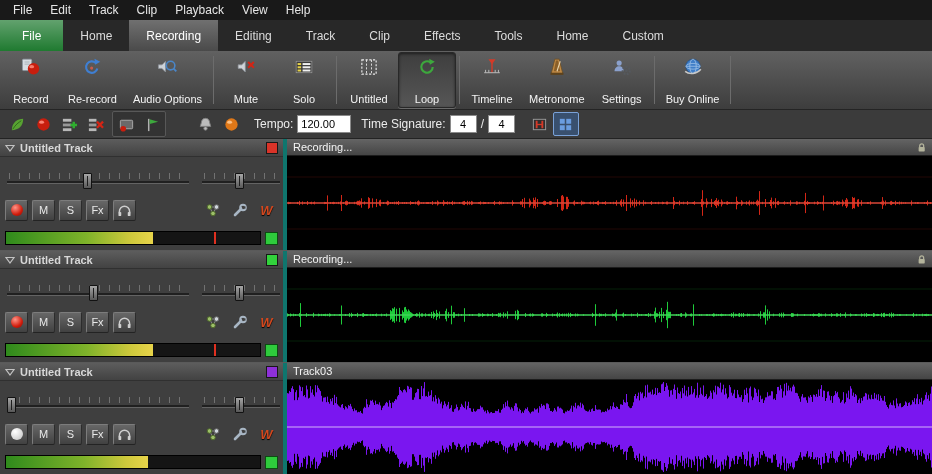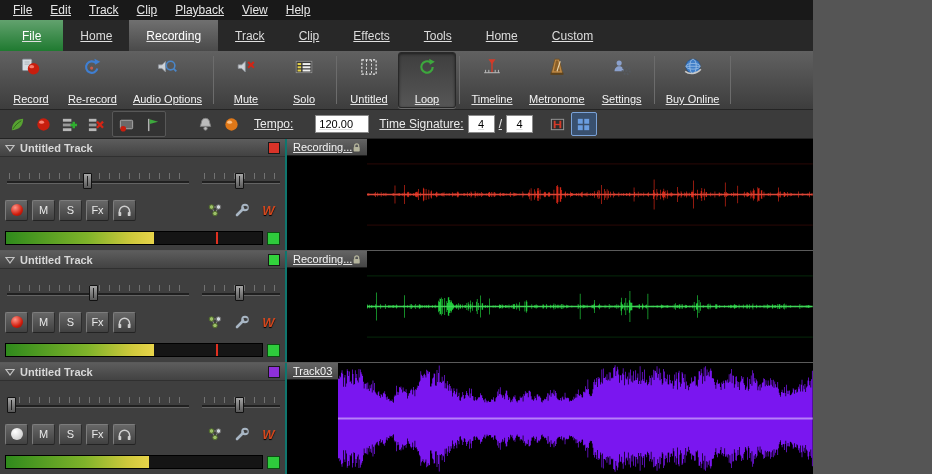--- a/index.html
+++ b/index.html
@@ -1,17 +1,17 @@
 <!DOCTYPE html>
 <html><head>
 <meta charset="utf-8">
 <style>
   *{margin:0;padding:0;box-sizing:border-box;}
   body{margin:0;background:#555;}
-  .app{width:813px;height:474px;background:#3a3a3a;font-family:"Liberation Sans","DejaVu Sans",sans-serif;color:#e0e0e0;position:relative;overflow:hidden;user-select:none;text-decoration:underline;}
+  .app{width:932px;height:474px;background:#3a3a3a;font-family:"Liberation Sans","DejaVu Sans",sans-serif;color:#e0e0e0;position:relative;overflow:hidden;user-select:none;}
 
   
   .menubar{height:20px;background:#191919;display:flex;align-items:center;padding-left:4px;}
   .menubar span{font-size:12px;color:#e6e6e6;padding:0 9px;cursor:default;}
 
   
   .tabbar{height:31px;background:#282828;display:flex;align-items:stretch;}
   .tab{display:flex;align-items:center;padding:0 17px;font-size:12px;color:#dcdcdc;cursor:pointer;}
   .tab.file{color:#fff;padding:0 22px;background:linear-gradient(180deg,#4aa655,#1f7a30);}
   .tab.active{background:linear-gradient(180deg,#707070,#4a4a4a);color:#fff;}
@@ -26,31 +26,31 @@
   
   .transport{height:29px;background:#3b3b3b;border-bottom:1px solid #232323;display:flex;align-items:center;padding:0 4px;font-size:12px;}
   .tbtn{width:26px;height:24px;display:flex;align-items:center;justify-content:center;background:transparent;border:1px solid transparent;cursor:pointer;padding:0;}
   .tbtn svg{width:17px;height:17px;display:block;}
   .tbtn.pressed{background:#39506e;border:1px solid #7aa2d8;border-radius:2px;}
   .tgroup{display:flex;background:#333;border:1px solid #585858;border-radius:2px;margin:0 4px;}
   .gap1{margin-left:22px;}
   .gap2{margin-left:12px;}
   .tlabel{color:#ececec;margin:0 4px 0 10px;white-space:nowrap;}
   .tin{height:18px;border:1px solid #8a8a8a;background:#fff;color:#000;font-size:11px;font-family:inherit;padding:0 3px;}
-  .tin.tempo{width:54px;margin-left:18px;}
+  .tin.tempo{width:54px;}
   .tin.ts{width:27px;text-align:center;}
   .tslash{margin:0 4px;color:#ececec;}
 
   
   .workspace{height:335px;display:flex;flex-direction:column;background:#3a3a3a;}
   .row{display:flex;height:112px;border-bottom:1px solid #5a5a5a;}
   .row:last-child{flex:1;height:auto;border-bottom:none;}
 
   
-  .panel{width:287px;min-width:287px;background:#3f3f3f;border-right:2px solid #0f766e;position:relative;}
+  .panel{width:287px;min-width:287px;background:#3f3f3f;border-right:4px solid #0f766e;position:relative;}
   .p-header{position:absolute;top:0;left:0;right:0;height:18px;background:linear-gradient(180deg,#5d5d5d,#424242);border-bottom:1px solid #303030;display:flex;align-items:center;gap:5px;padding:0 5px;cursor:pointer;}
   .tri{width:10px;height:8px;display:block;}
   .p-name{font-size:11px;font-weight:bold;color:#d8d8d8;}
   .p-color{margin-left:auto;width:12px;height:12px;border:1px solid #181818;cursor:pointer;}
   .slider{position:absolute;height:26px;cursor:pointer;}
   .slider .ticks{position:absolute;left:2px;right:2px;top:4px;height:6px;background:repeating-linear-gradient(90deg,#7a7a7a 0 1px,transparent 1px 10px);opacity:.85;}
   .slider .groove{position:absolute;left:0;right:0;top:12px;height:3px;background:#202020;border-bottom:1px solid #636363;}
   .slider .handle{position:absolute;top:4px;width:9px;height:16px;background:linear-gradient(180deg,#a6a6a6,#585858);border:1px solid #121212;border-radius:1px;cursor:pointer;}
   .slider .handle::after{content:"";position:absolute;left:3px;top:2px;bottom:2px;width:1px;background:#1e1e1e;}
   .s-vol{left:7px;top:30px;width:182px;}
@@ -61,21 +61,21 @@
   .tkbtn svg{display:block;}
   .recdot{width:12px;height:12px;border-radius:50%;display:block;}
   .spacer{flex:1;}
   .wico{font-weight:bold;font-style:italic;font-size:13px;color:#d2481f;text-shadow:0 1px 1px #000;}
   .p-meter{position:absolute;left:5px;right:22px;bottom:5px;height:14px;background:#151515;border:1px solid #000;}
   .p-meter .fill{position:absolute;left:0;top:0;bottom:0;background:linear-gradient(90deg,#2f8a1c,#7fb32a 55%,#cfc93c 85%,#e8d44a);}
   .p-meter .peak{position:absolute;top:0;bottom:0;width:2px;background:#e03020;}
   .p-sq{position:absolute;right:5px;bottom:5px;width:13px;height:13px;background:#2ecb3c;border:1px solid #0c4c12;}
 
   
-  .wave{flex:1;display:flex;flex-direction:row;background:#000;min-width:0;}
+  .wave{flex:1;display:flex;flex-direction:column;background:#000;min-width:0;}
   .w-title{height:17px;background:linear-gradient(180deg,#646464,#454545);border-bottom:1px solid #1c1c1c;display:flex;align-items:center;padding:0 6px;font-size:11px;color:#f4f4f4;cursor:pointer;}
   .lock{margin-left:auto;width:9px;height:11px;display:block;cursor:pointer;}
   .w-canvas{flex:1;position:relative;cursor:crosshair;}
   .wavesvg{position:absolute;left:0;top:0;width:100%;height:100%;}
 </style>
 </head>
 <body>
 
 <div class="app">
 
@@ -86,20 +86,21 @@
     <span>Clip</span>
     <span>Playback</span>
     <span>View</span>
     <span>Help</span>
   </div>
 
   <div class="tabbar">
     <div class="tab file" style="background: linear-gradient(rgb(98, 162, 110), rgb(31, 122, 48));">File</div>
     <div class="tab">Home</div>
     <div class="tab active">Recording</div>
+    <div class="tab">Editing</div>
     <div class="tab">Track</div>
     <div class="tab">Clip</div>
     <div class="tab">Effects</div>
     <div class="tab">Tools</div>
     <div class="tab">Home</div>
     <div class="tab">Custom</div>
   </div>
 
   <div class="ribbon">
     <button class="rbtn">

